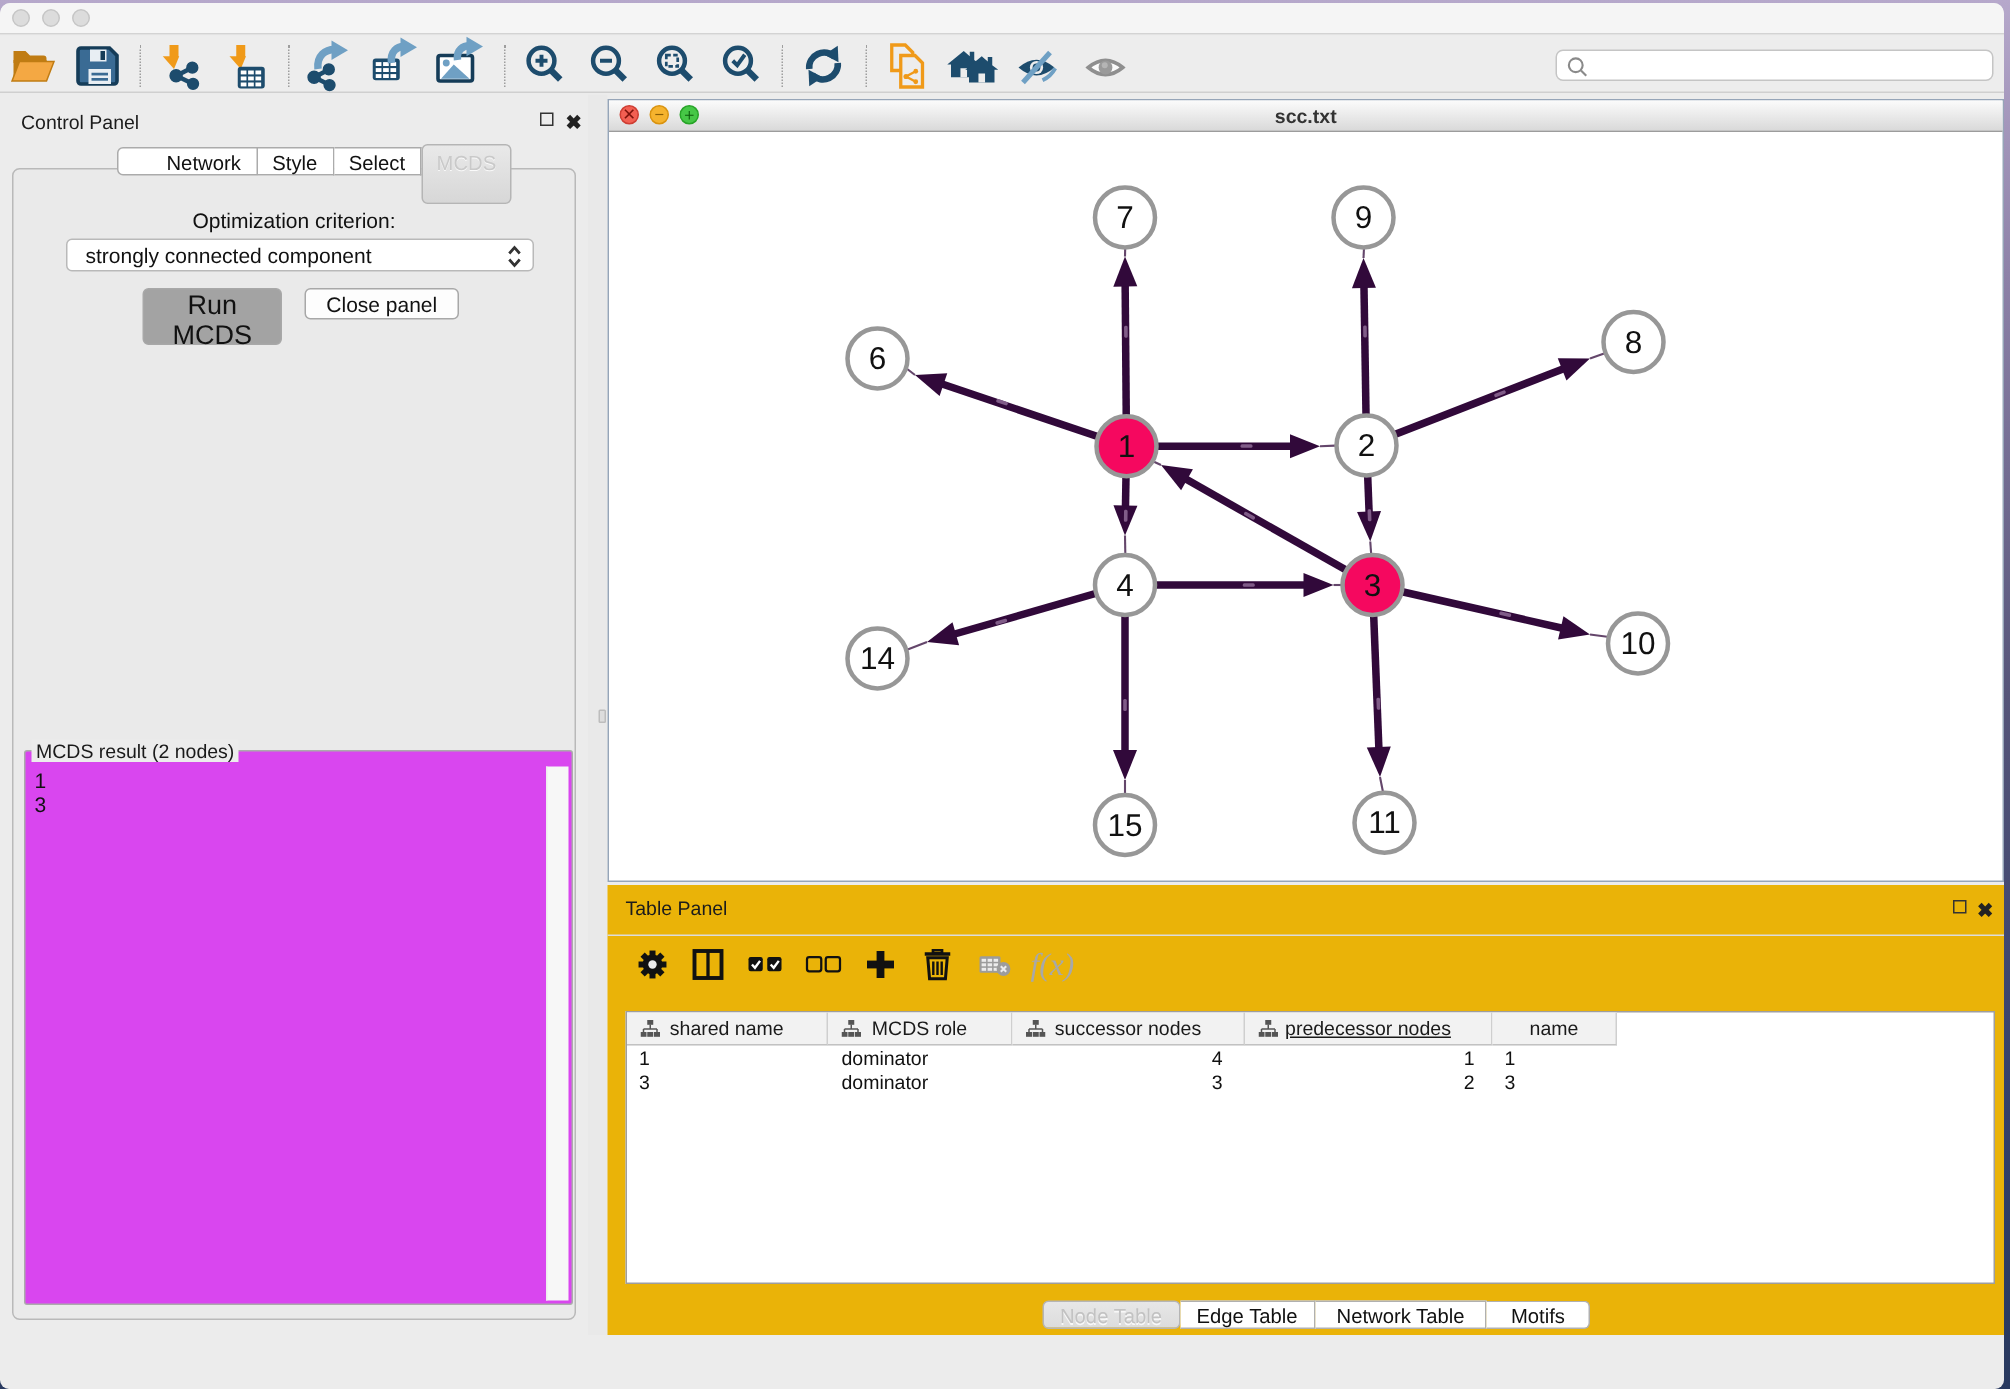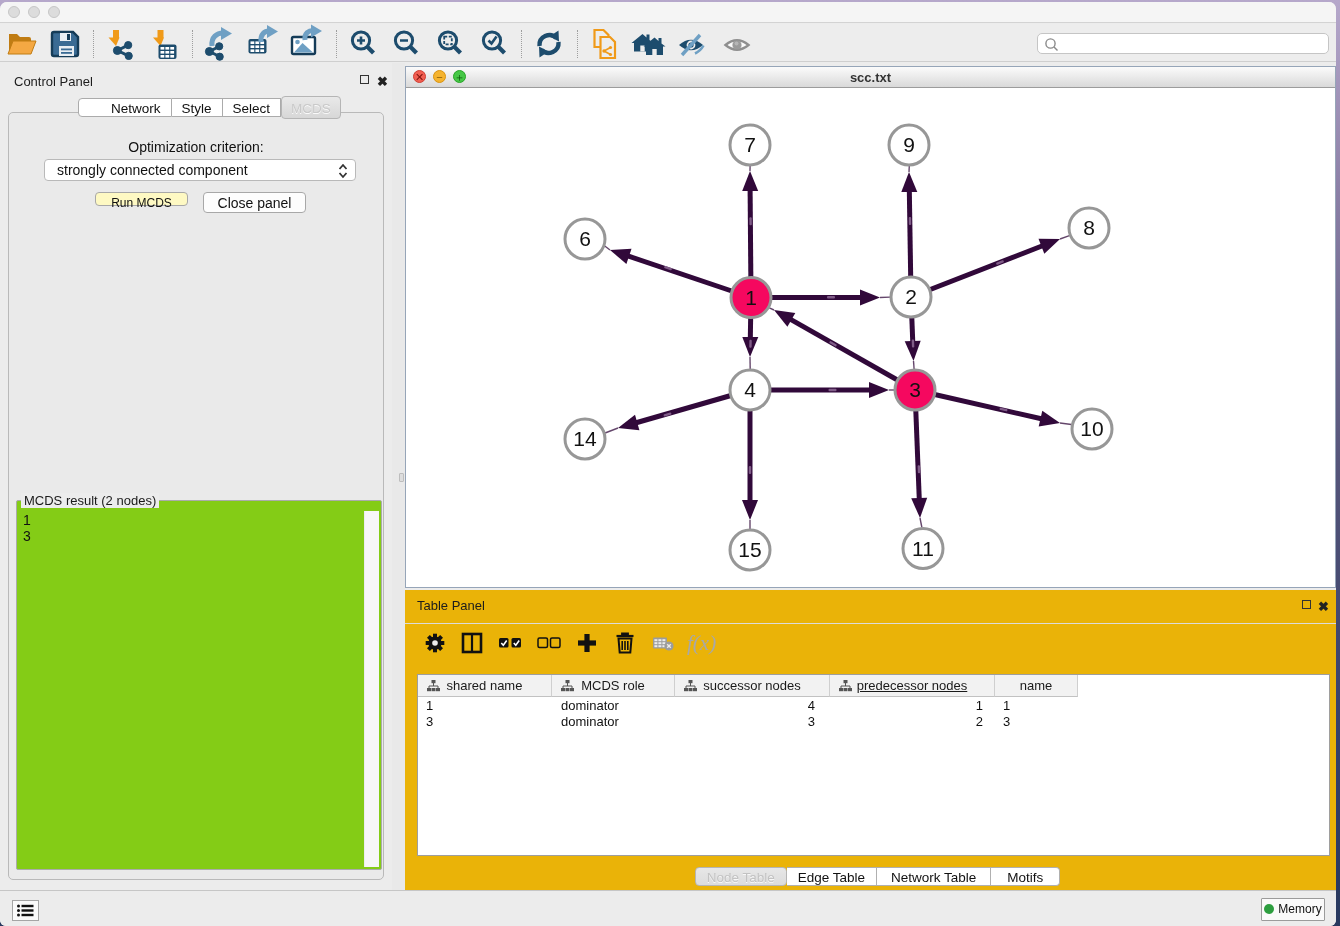--- a/index.html
+++ b/index.html
@@ -12,42 +12,42 @@
 #title { position:absolute; top:3px; width:100%; text-align:center; font-size:13px; color:#b4b4b4; }
 #toolbar { position:absolute; left:0; top:22px; width:100%; height:38px; background:#ededed; border-bottom:1px solid #cfcfcf; }
 .tsep { position:absolute; top:6px; height:28px; width:0; border-left:1px dotted #9e9e9e; }
 #search { position:absolute; left:1037px; top:9px; width:292px; height:21px; background:#fff; border:1px solid #c5c5c5; border-radius:5px; }
 #ctrl { position:absolute; left:0; top:61px; width:392px; height:827px; background:#ececec; }
 #ctrl-hdr2 { position:absolute; left:14px; top:11px; font-size:13px; color:#1c1c1c; }
 .panebox { position:absolute; border:1px solid #b9b9b9; border-radius:5px; background:#eaeaea; }
 .tabrow { position:absolute; display:flex; height:20px; }
 .tab { height:19px; line-height:19px; padding:0 10px; background:#fff; border:1px solid #ababab; border-left:none; font-size:13.5px; color:#111; text-align:center; }
 .tab.first { border-left:1px solid #ababab; border-radius:4px 0 0 4px;padding-left:32px; }
-.tab.sel { background:linear-gradient(180deg,#e9e9e9,#d7d7d7); color:#c9c9c9; text-shadow:0 1px 0 #fafafa; border-radius:4px; border:1px solid #b5b5b5; margin:-2px 0 0 0; height:23px; line-height:23px; padding:0 9px; }
+.tab.sel { background:linear-gradient(180deg,#e9e9e9,#d7d7d7); color:#c9c9c9; text-shadow:0 1px 0 #fafafa; border-radius:4px; border:1px solid #b5b5b5; margin:-2px 0 0 0; height:40px; line-height:23px; padding:0 9px; }
 #divider { position:absolute; left:392px; top:61px; width:13px; height:827px; background:#e9e9e9; }
 #grip { position:absolute; left:7px; top:410px; width:5px; height:9px; background:#ddd; border:1px solid #bdbdbd; border-radius:1px; }
 #netwin { position:absolute; left:405px; top:64px; width:931px; height:522px; background:#fff; border:1px solid #96a5b8; }
 #nettitle { position:absolute; left:0; top:0; width:100%; height:21px; background:linear-gradient(180deg,#fbfbfb 0%,#ececec 45%,#d9d9d9 100%); border-bottom:1px solid #9c9c9c; }
 #nettitle .t { position:absolute; top:3px; width:100%; text-align:center; font-weight:bold; font-size:13px; color:#333; }
 .mac { position:absolute; top:3px; width:13px; height:13px; border-radius:50%; font-size:11px; line-height:13px; text-align:center; }
 #tablepanel { position:absolute; left:405px; top:588px; width:931px; height:300px; background:#eab308; }
 #tbl { position:absolute; left:12px; top:84px; width:913px; height:182px; background:#fff; border:1px solid #9e9e9e; }
 .th { position:absolute; top:0; height:22px; background:#f2f2f2; border-right:1px solid #cfcfcf; border-bottom:1px solid #c2c2c2; font-size:13px; color:#1a1a1a; text-align:center; line-height:22px; }
 .td { position:absolute; font-size:13px; color:#111; height:16px; line-height:16px; }
 #btabs { position:absolute; left:7px; top:277px; width:931px; display:flex; justify-content:center; }
 .btab { height:19px; line-height:19px; padding:0 11px; background:#fff; border:1px solid #b0b0b0; border-left:none; font-size:13.5px; color:#111; }
 .btab.first { border-left:1px solid #b0b0b0; border-radius:4px 0 0 4px; }
 .btab.last { border-radius:0 4px 4px 0;text-align:center; }
 .btab.sel { background:linear-gradient(180deg,#e7e7e7,#dcdcdc); color:#c2c2c2; text-shadow:0 1px 0 #f8f8f8; border-radius:4px; border:1px solid #b5b5b5; }
 #statusbar { position:absolute; left:0; top:888px; width:1336px; height:36px; background:#ececec; border-top:1px solid #c6c6c6; }
 #membtn { position:absolute; left:1261px; top:7px; width:64px; height:23px; background:#fafafa; border:1px solid #9b9b9b; border-radius:1px; font-size:12px; color:#111; text-align:center; line-height:21px; }
 #listbtn { position:absolute; left:12px; top:9px; width:27px; height:21px; background:#fafafa; border:1px solid #a5a5a5; }
 .floaticon { position:absolute; width:9px; height:9px; border:1.5px solid #333; }
 .closeicon { position:absolute; font-size:13px; color:#222; font-weight:bold; line-height:11px; }
-#fieldset { position:absolute; left:16px; top:437px; width:366px; height:370px; border:1px solid #ababab; border-radius:2px; background:#84cc16; }
+#fieldset { position:absolute; left:16px; top:437px; width:366px; height:370px; border:1px solid #ababab; border-radius:2px; background:#d946ef; }
 #fieldset .legend { position:absolute; left:4px; top:-8px; background:#ececec; padding:0 3px; font-size:13px; color:#1a1a1a; }
 #mcdstrack { position:absolute; right:2px; top:10px; width:15px; height:356px; background:#f7f7f7; border-left:1px solid #ededed; }
 </style>
 </head>
 <body>
 <div id="win">
   <div id="titlebar">
     <div class="tl" style="left:8px;"></div>
     <div class="tl" style="left:28px;"></div>
     <div class="tl" style="left:48px;"></div>
@@ -209,21 +209,21 @@
       <div class="tab sel">MCDS</div>
     </div>
     <div class="abs" style="left:44px; top:96px; width:312px; height:22px; background:#fff; border:1px solid #b9b9b9; border-radius:4px; font-size:14px; color:#111; line-height:21px;">
       <span style="padding-left:12px;">strongly connected component</span>
       <svg width="12" height="16" style="position:absolute; right:6px; top:3px;" viewBox="0 0 12 16">
           <path d="M2.5 6 L6 2 L9.5 6" fill="none" stroke="#333" stroke-width="1.8"></path>
           <path d="M2.5 10 L6 14 L9.5 10" fill="none" stroke="#333" stroke-width="1.8"></path>
         </svg>
     </div>
     <div class="abs" style="left:0; top:76px; width:392px; text-align:center; font-size:14px; color:#111;">Optimization criterion:</div>
-    <div class="abs" style="left:95px; top:129px; width:93px; height:14px; background:#fef9c3; border:1px solid #a8a8a8; border-radius:4px; font-size:12px; color:#111; text-align:center; line-height:20px;">Run MCDS</div>
+    <div class="abs" style="left:95px; top:129px; width:93px; height:38px; background:#a3a3a3; border:1px solid #a8a8a8; border-radius:4px; font-size:18px; color:#111; text-align:center; line-height:20px;">Run MCDS</div>
     <div class="abs" style="left:203px; top:129px; width:103px; height:21px; background:#fdfdfd; border:1px solid #a8a8a8; border-radius:4px; font-size:14px; color:#111; text-align:center; line-height:20px;">Close panel</div>
     <div id="fieldset">
       <div class="legend">MCDS result (2 nodes)</div>
       <div class="abs" style="left:6px; top:11px; font-size:14px; color:#111; line-height:16px;">1<br>3</div>
       <div id="mcdstrack"></div>
     </div>
   </div>
   <div id="divider">
       <div id="grip"></div>
     </div>
@@ -430,26 +430,13 @@
       <div class="td" style="left:412px; top:39px; width:153px; text-align:right;">2</div>
       <div class="td" style="left:585px; top:39px;">3</div>
     </div>
     <div id="btabs">
       <div class="btab first sel">Node Table</div>
       <div class="btab">Edge Table</div>
       <div class="btab" style="padding:0 14px;">Network Table</div>
       <div class="btab last" style="padding:0 16px;">Motifs</div>
     </div>
   </div>
-  <div id="statusbar">
-    <div id="listbtn">
-        <svg width="17" height="13" viewBox="0 0 17 13" style="position:absolute;left:4px;top:3px">
-          <circle cx="1.5" cy="2" r="1.5" fill="#111"></circle>
-          <circle cx="1.5" cy="6.5" r="1.5" fill="#111"></circle>
-          <circle cx="1.5" cy="11" r="1.5" fill="#111"></circle>
-          <rect x="4.5" y="0.8" width="12" height="2.4" fill="#111"></rect>
-          <rect x="4.5" y="5.3" width="12" height="2.4" fill="#111"></rect>
-          <rect x="4.5" y="9.8" width="12" height="2.4" fill="#111"></rect>
-        </svg>
-      </div>
-    <div id="membtn"><span style="display:inline-block;width:10px;height:10px;border-radius:50%;background:#2d9e3f;vertical-align:-1px;margin-right:4px;"></span>Memory</div>
-  </div>
 </div>
 
 </body></html>

